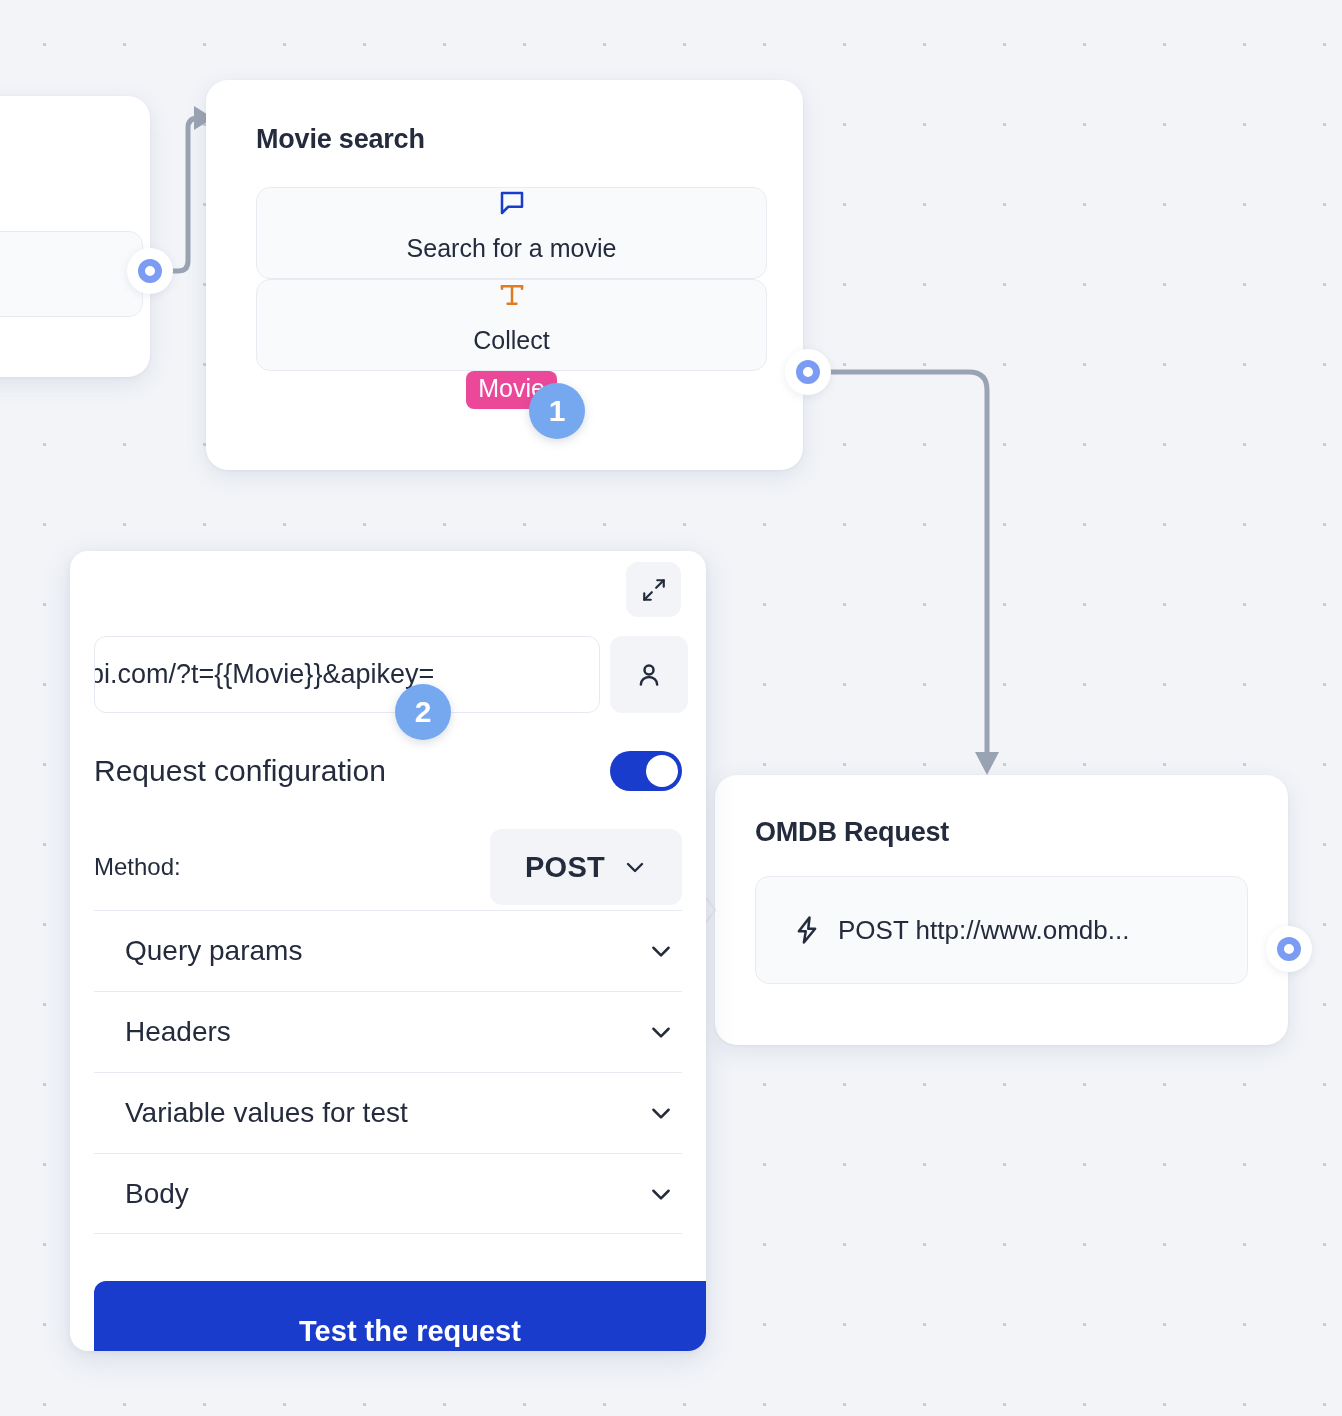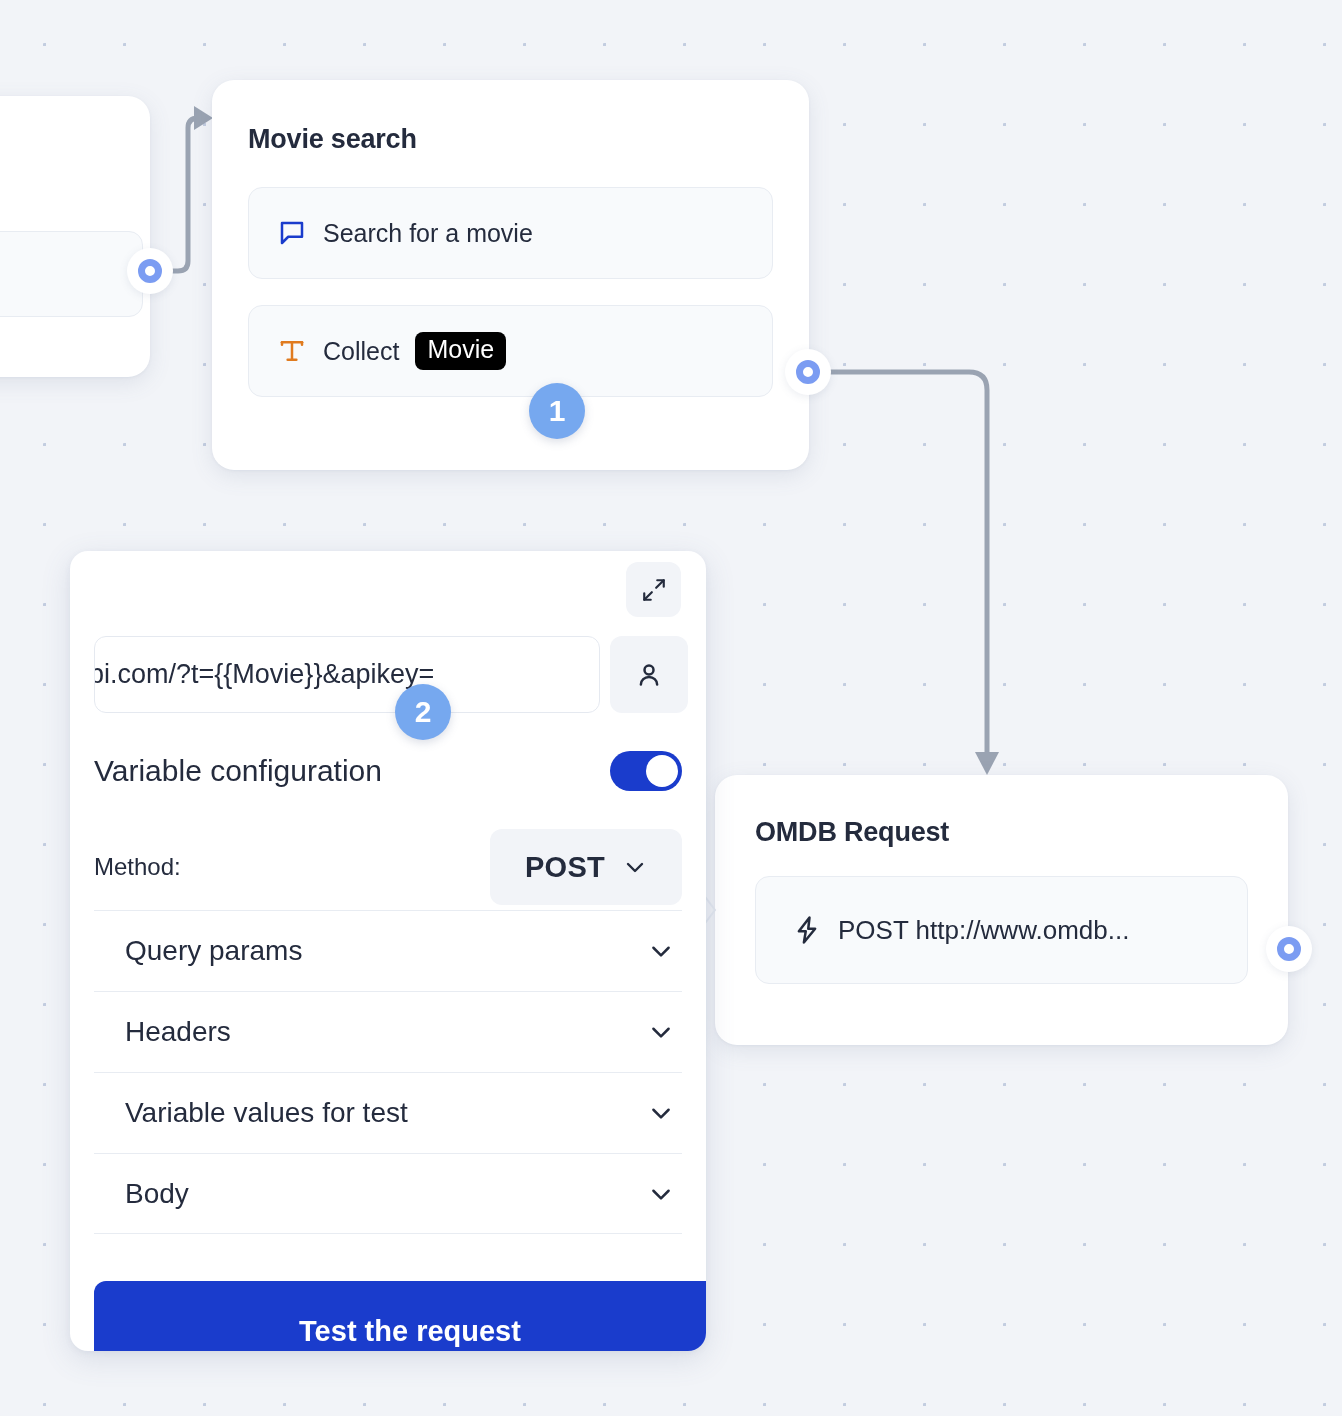--- a/index.html
+++ b/index.html
@@ -77,35 +77,35 @@
     top: 135px;
     width: 290px;
     height: 86px;
     background: #f8fafc;
     border: 1px solid #e8ecf2;
     border-radius: 14px;
   }
 
   
   #node-movie {
-    left: 212px;
+    left: 206px;
     top: 80px;
     width: 597px;
     height: 390px;
-    padding: 44px 36px 0 36px;
+    padding: 44px 36px 0 50px;
   }
   #node-movie .node-title { margin-bottom: 32px; }
   #node-movie .node-row {
     height: 92px;
     padding: 0 28px;
-    margin-bottom: 26px;
+    flex-direction: column;
   }
 
   .tag-pill {
-    background: #000000;
+    background: #ec4899;
     color: #ffffff;
     border-radius: 8px;
     padding: 3px 12px 6px 12px;
     font-size: 25px;
     line-height: 1.15;
     display: inline-block;
   }
 
   
   #node-omdb {
@@ -425,21 +425,21 @@
       <span>
         <svg class="icon-svg" width="30" height="30" viewBox="0 0 24 24" fill="none" stroke="#242b3d" stroke-width="2" stroke-linecap="round">
           <circle cx="12" cy="8" r="3.6"></circle>
           <path d="M5.5 19.5 a6.5 6 0 0 1 13 0"></path>
         </svg>
       </span>
     </button>
   </div>
 
   <div class="adv-row">
-    <span class="adv-label">Variable configuration</span>
+    <span class="adv-label">Request configuration</span>
     <button class="toggle">
       <span class="knob"></span>
     </button>
   </div>
 
   <div class="method-row">
     <span class="method-label">Method:</span>
     <button class="method-select">
       <span class="method-value">POST</span>
       <span>

